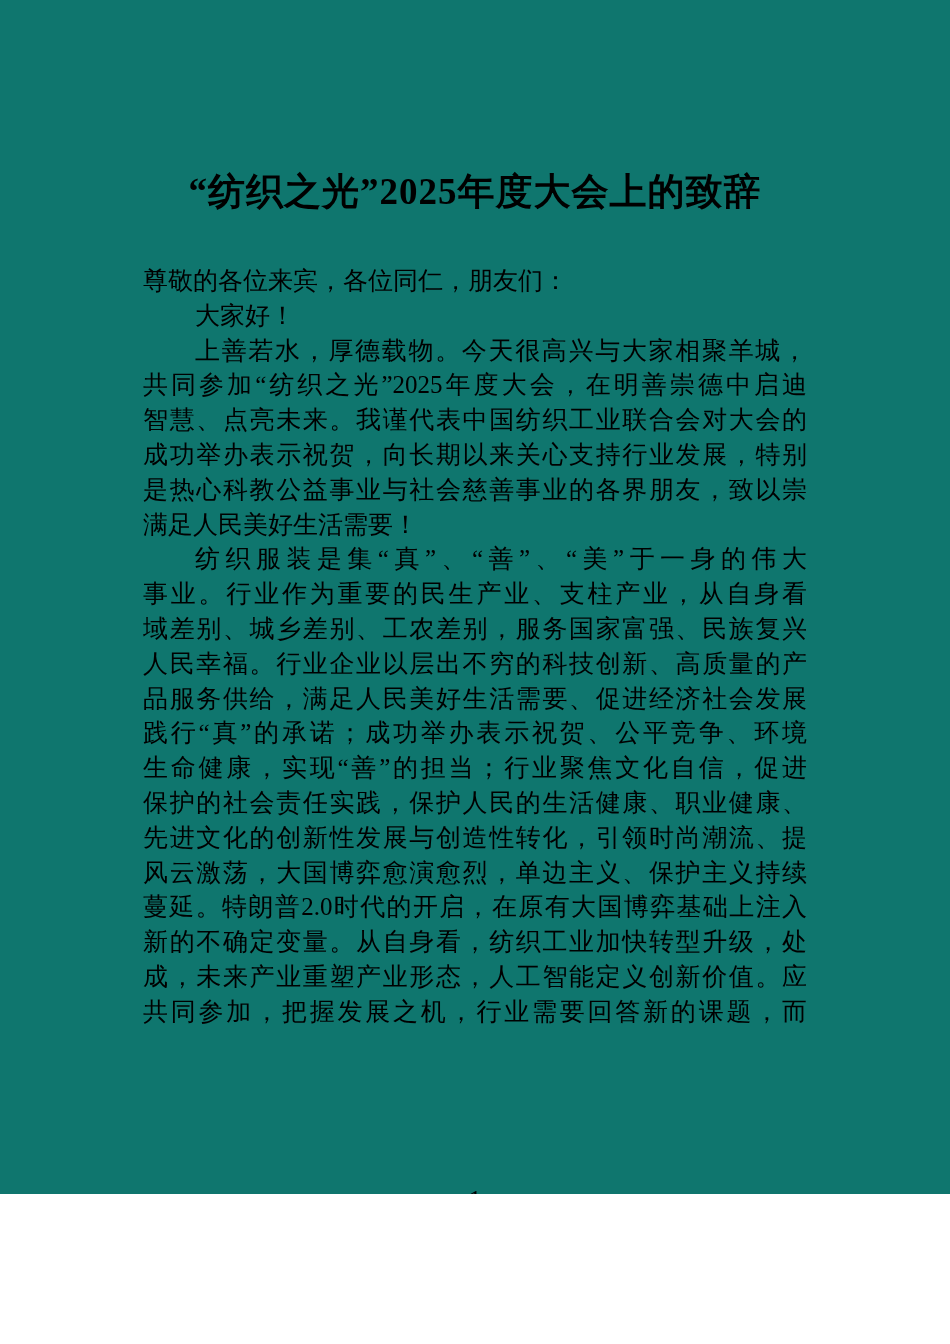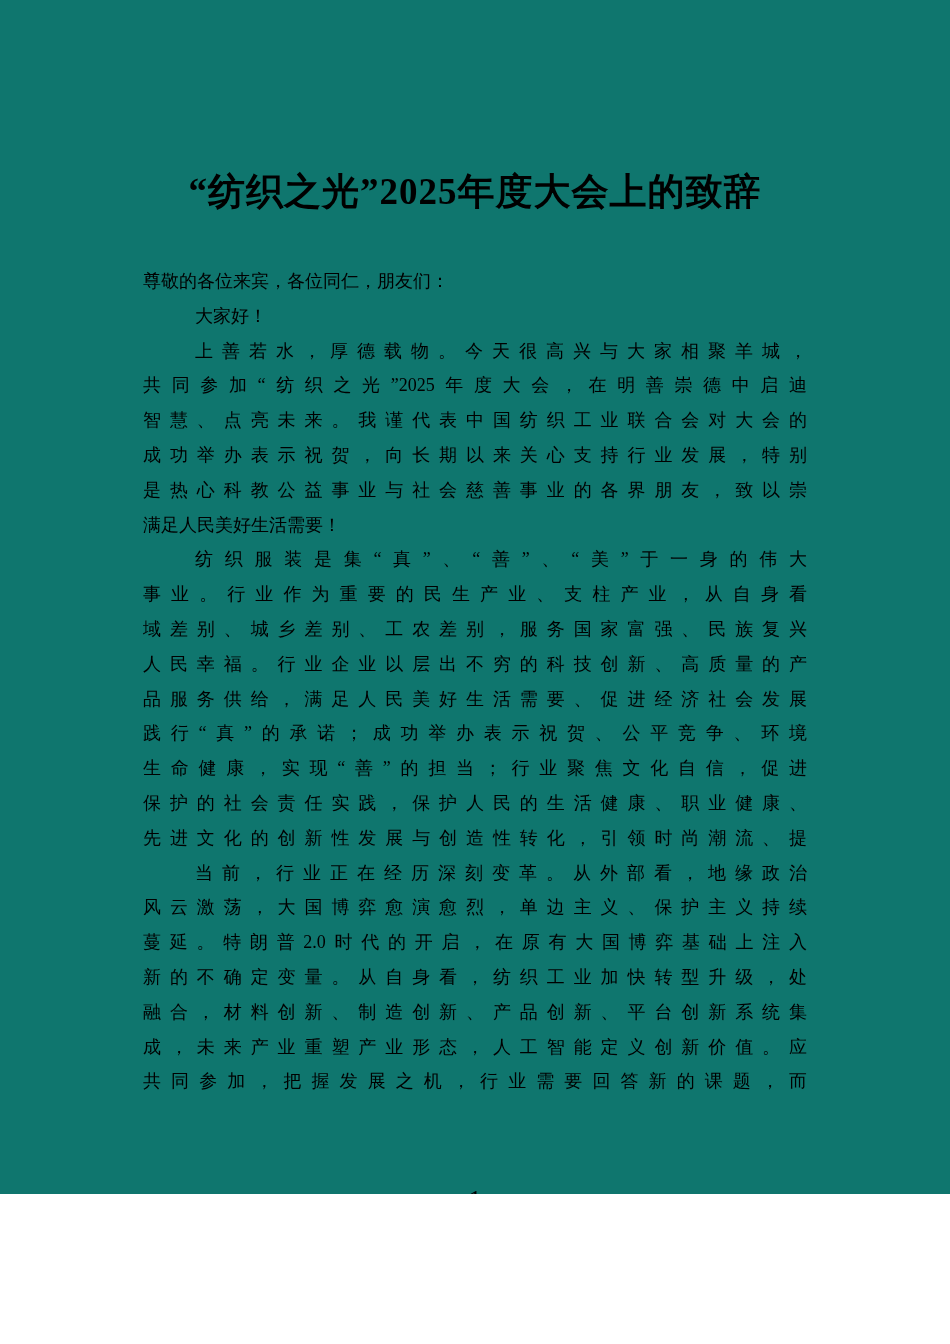--- a/index.html
+++ b/index.html
@@ -22,21 +22,21 @@
     font-size: 37px;
     line-height: 42px;
     font-weight: bold;
     text-align: center;
     letter-spacing: 1px;
   }
   .doc-body {
     margin: 51px 143px 0 143px; 
   }
   .line {
-    font-size: 18px;
+    font-size: 25px;
     line-height: 34.8px;
     height: 34.8px;
     overflow: hidden;
     text-align: left;
   }
   .line.justify {
     text-align: justify;
     text-align-last: justify;
   }
   .line.indent {
@@ -69,23 +69,21 @@
       <div class="line">满足人民美好生活需要！</div>
       <div class="line indent justify">纺织服装是集“真”、“善”、“美”于一身的伟大</div>
       <div class="line justify">事业。行业作为重要的民生产业、支柱产业，从自身看</div>
       <div class="line justify">域差别、城乡差别、工农差别，服务国家富强、民族复兴</div>
       <div class="line justify">人民幸福。行业企业以层出不穷的科技创新、高质量的产</div>
       <div class="line justify">品服务供给，满足人民美好生活需要、促进经济社会发展</div>
       <div class="line justify">践行“真”的承诺；成功举办表示祝贺、公平竞争、环境</div>
       <div class="line justify">生命健康，实现“善”的担当；行业聚焦文化自信，促进</div>
       <div class="line justify">保护的社会责任实践，保护人民的生活健康、职业健康、</div>
       <div class="line justify">先进文化的创新性发展与创造性转化，引领时尚潮流、提</div>
-      <div class="line indent justify">当前，行业正在经历深刻变革。从外部看，地缘政治</div>
       <div class="line justify">风云激荡，大国博弈愈演愈烈，单边主义、保护主义持续</div>
       <div class="line justify">蔓延。特朗普2.0时代的开启，在原有大国博弈基础上注入</div>
       <div class="line justify">新的不确定变量。从自身看，纺织工业加快转型升级，处</div>
-      <div class="line justify">融合，材料创新、制造创新、产品创新、平台创新系统集</div>
       <div class="line justify">成，未来产业重塑产业形态，人工智能定义创新价值。应</div>
       <div class="line justify">共同参加，把握发展之机，行业需要回答新的课题，而</div>
     </div>
 
   <div class="page-footer">1</div>
 </div>
 
 </body></html>

